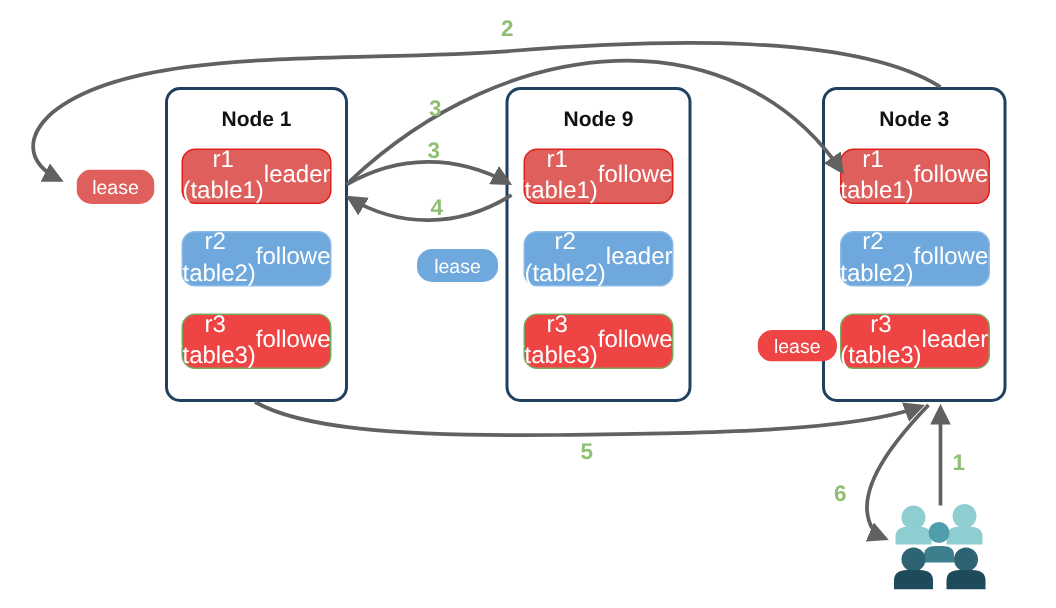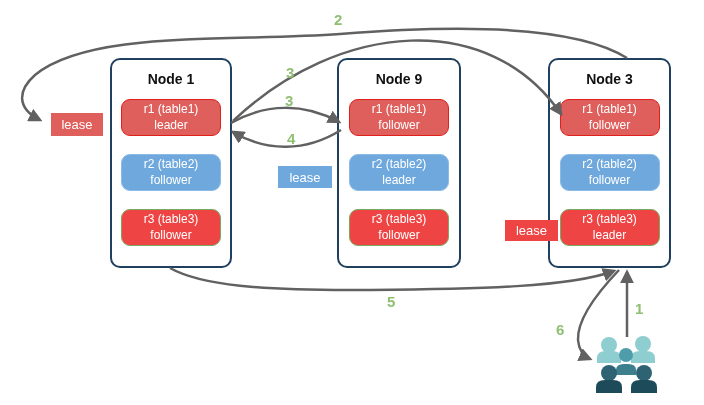--- a/index.html
+++ b/index.html
@@ -3,28 +3,28 @@
 <meta charset="utf-8">
 <style>
   html,body{margin:0;padding:0;background:#ffffff;}
   body{font-family:"Liberation Sans", sans-serif;}
   .canvas{position:relative;width:704px;height:405px;background:#ffffff;overflow:hidden;}
 
   .node{position:absolute;width:122px;height:210px;background:#ffffff;
         border:2px solid #20405f;border-radius:10px;box-sizing:border-box;z-index:1;}
   .node-title{margin-top:11px;text-align:center;font-size:14px;font-weight:700;color:#111111;}
   .replica{position:absolute;left:50%;transform:translateX(-50%);width:100px;height:37px;
-           border-radius:9px;box-sizing:border-box;display:flex;flex-direction:column;
-           align-items:center;justify-content:center;color:#ffffff;font-size:12px;line-height:1.3;
+           border-radius:9px;box-sizing:border-box;display:flex;flex-direction:row;
+           align-items:center;justify-content:center;color:#ffffff;font-size:16px;line-height:1.3;
            border:1.5px solid transparent;text-align:center;}
   .red{background:#de5f5c;border-color:#df201b;}
   .blue{background:#6fa8dc;border-color:#8abae7;}
   .green{background:#ef4444;border-color:#79aa5f;}
 
-  .lease{position:absolute;border-radius:0;box-sizing:border-box;color:#ffffff;
+  .lease{position:absolute;border-radius:10px;box-sizing:border-box;color:#ffffff;
          font-size:13px;display:flex;align-items:center;justify-content:center;
          border:1.5px solid transparent;z-index:2;}
 
   .arrow-layer{position:absolute;left:0;top:0;z-index:5;pointer-events:none;}
   .step{position:absolute;font-size:15px;font-weight:700;color:#8fbf72;z-index:6;}
   .users{position:absolute;left:594px;top:333px;z-index:4;}
 </style>
 </head>
 <body>
 

